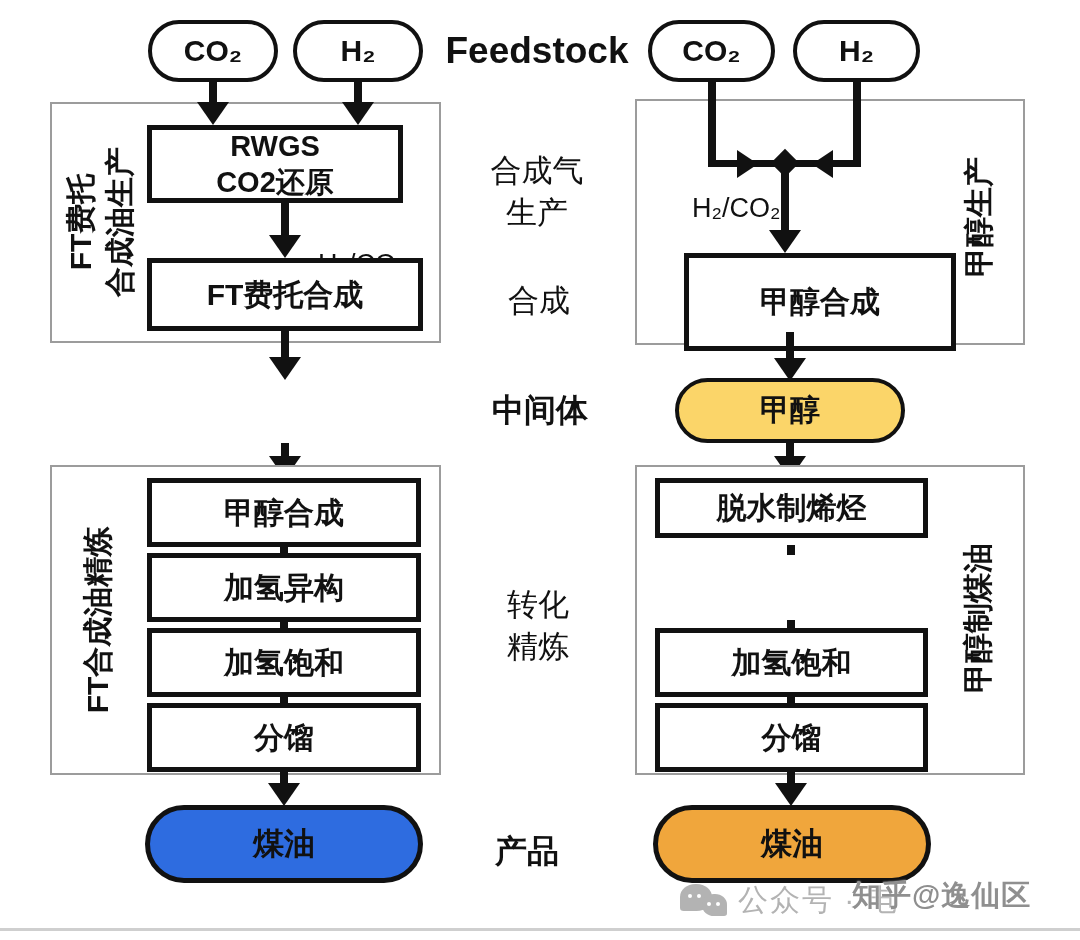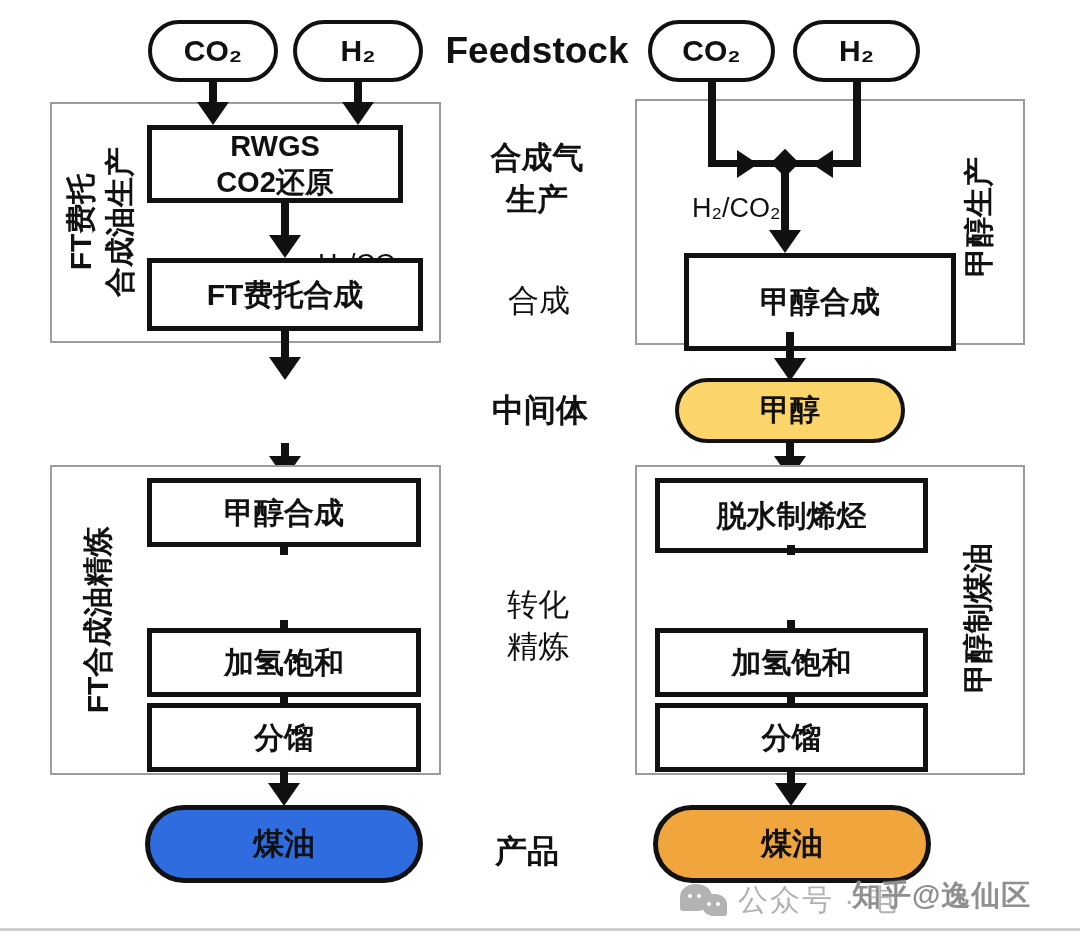--- a/index.html
+++ b/index.html
@@ -104,31 +104,32 @@
 
 
   <div class="vline" style="left:281px; top:443px; height:15px;"></div>
   <div class="head-down" style="left:269px; top:456px;"></div>
 
   <div class="group" style="left:50px; top:465px; width:391px; height:310px;"></div>
   <div class="vlabel" style="left:97px; top:620px;">FT合成油精炼</div>
 
   <div class="pbox" style="left:147px; top:478px; width:274px; height:69px;">甲醇合成</div>
   <div class="nub" style="left:280px; top:545px;"></div>
+  <div class="pbox" style="left:147px; top:553px; width:274px; height:69px;">加氢异构</div>
   <div class="nub" style="left:280px; top:620px;"></div>
   <div class="pbox" style="left:147px; top:628px; width:274px; height:69px;">加氢饱和</div>
   <div class="nub" style="left:280px; top:695px;"></div>
   <div class="pbox" style="left:147px; top:703px; width:274px; height:69px;">分馏</div>
 
   <div class="vline" style="left:280px; top:772px; height:13px;"></div>
   <div class="head-down" style="left:268px; top:783px;"></div>
 
   <div class="pill thick" style="left: 145px; top: 805px; width: 278px; height: 78px; font-size: 31px; background: rgb(46, 108, 224);">煤油</div>
 
-  <div class="stage" style="left:537px; top:179px;font-weight:bold;">合成气
+  <div class="stage" style="left:537px; top:192px;">合成气
 生产</div>
   <div class="stage" style="left:539px; top:301px;">合成</div>
   <div class="stage bold" style="left:540px; top:411px;text-align:center;">中间体</div>
   <div class="stage" style="left:538px; top:626px;">转化
 精炼</div>
   <div class="stage bold" style="left:527px; top:852px;">产品</div>
 
   <div class="group" style="left:635px; top:99px; width:390px; height:246px;"></div>
   <div class="vlabel" style="left:978px; top:217px;">甲醇生产</div>
 
@@ -149,21 +150,21 @@
   <div class="head-down" style="left:774px; top:358px;"></div>
 
   <div class="pill" style="left: 675px; top: 378px; width: 230px; height: 65px; background: rgb(251, 213, 105);">甲醇</div>
 
   <div class="vline" style="left:786px; top:443px; height:15px;"></div>
   <div class="head-down" style="left:774px; top:456px;"></div>
 
   <div class="group" style="left:635px; top:465px; width:390px; height:310px;"></div>
   <div class="vlabel" style="left:977px; top:618px;">甲醇制煤油</div>
 
-  <div class="pbox" style="left:655px; top:478px; width:273px; height:75px;">脱水制烯烃</div>
+  <div class="pbox" style="left:655px; top:478px; width:273px; height:60px;">脱水制烯烃</div>
   <div class="nub" style="left:787px; top:545px;"></div>
   <div class="nub" style="left:787px; top:620px;"></div>
   <div class="pbox" style="left:655px; top:628px; width:273px; height:69px;">加氢饱和</div>
   <div class="nub" style="left:787px; top:695px;"></div>
   <div class="pbox" style="left:655px; top:703px; width:273px; height:69px;">分馏</div>
 
   <div class="vline" style="left:787px; top:772px; height:13px;"></div>
   <div class="head-down" style="left:775px; top:783px;"></div>
 
   <div class="pill thick" style="left: 653px; top: 805px; width: 278px; height: 78px; font-size: 31px; background: rgb(240, 166, 60);">煤油</div>

